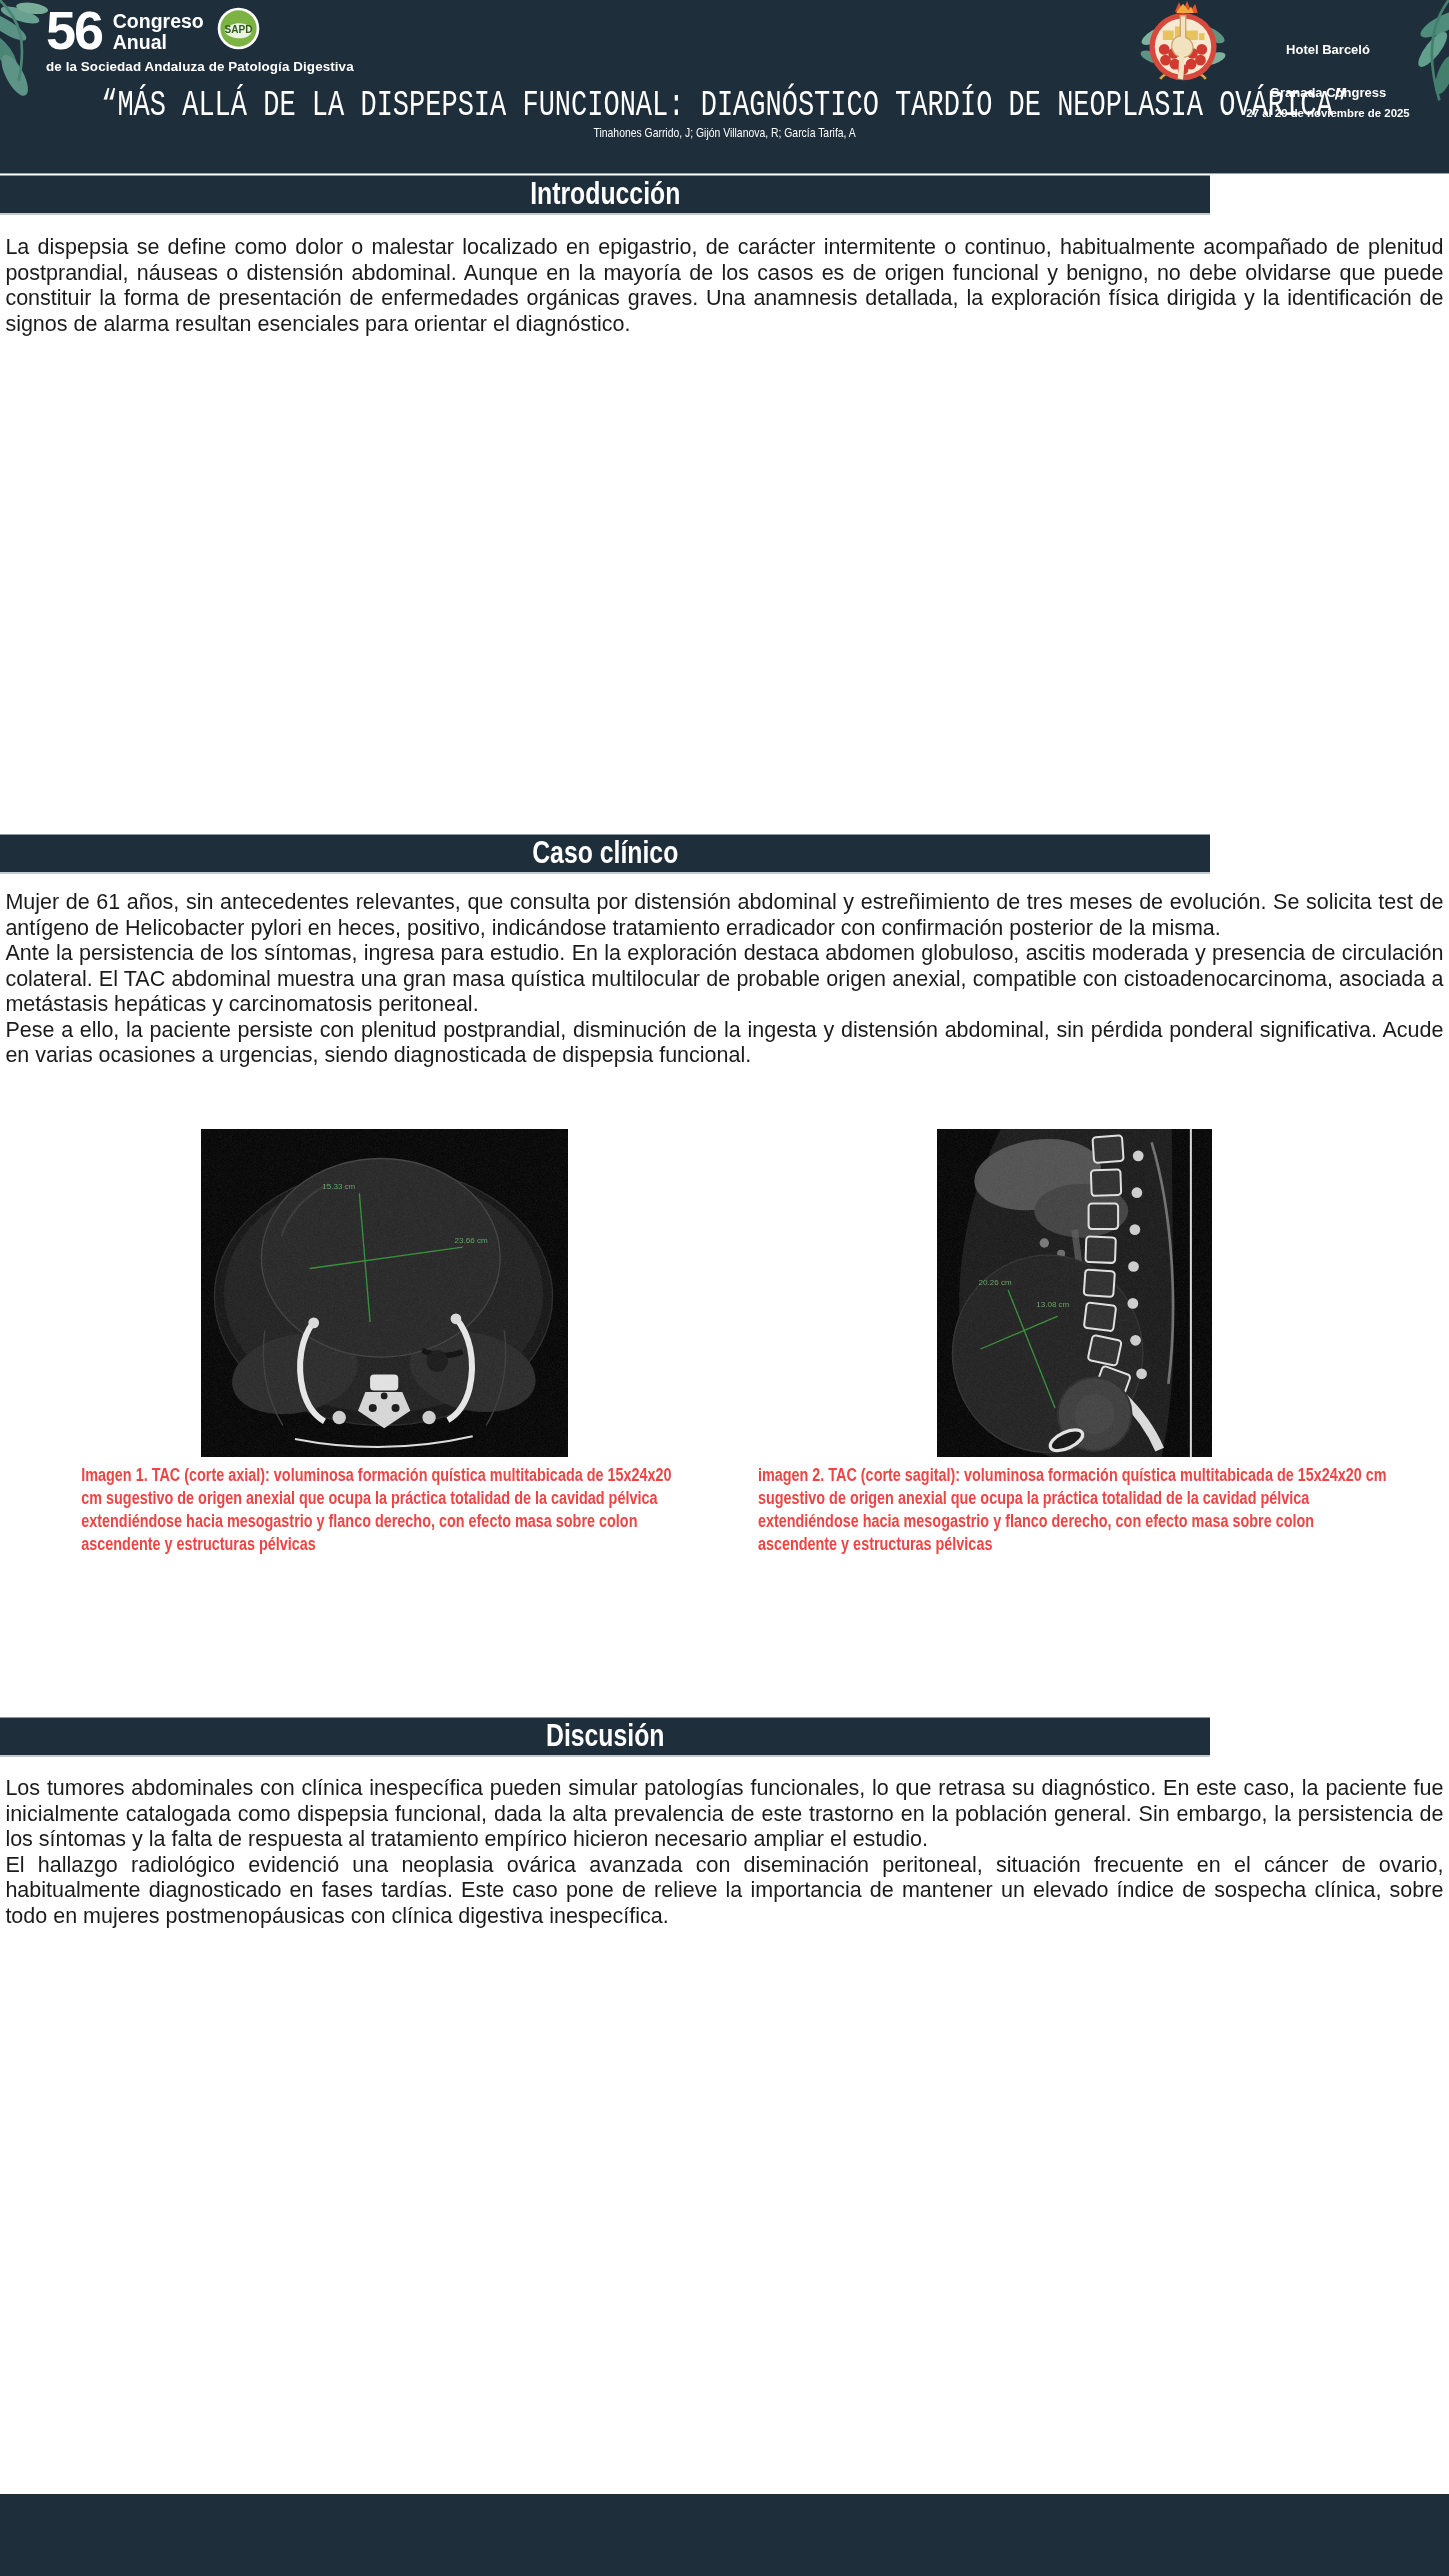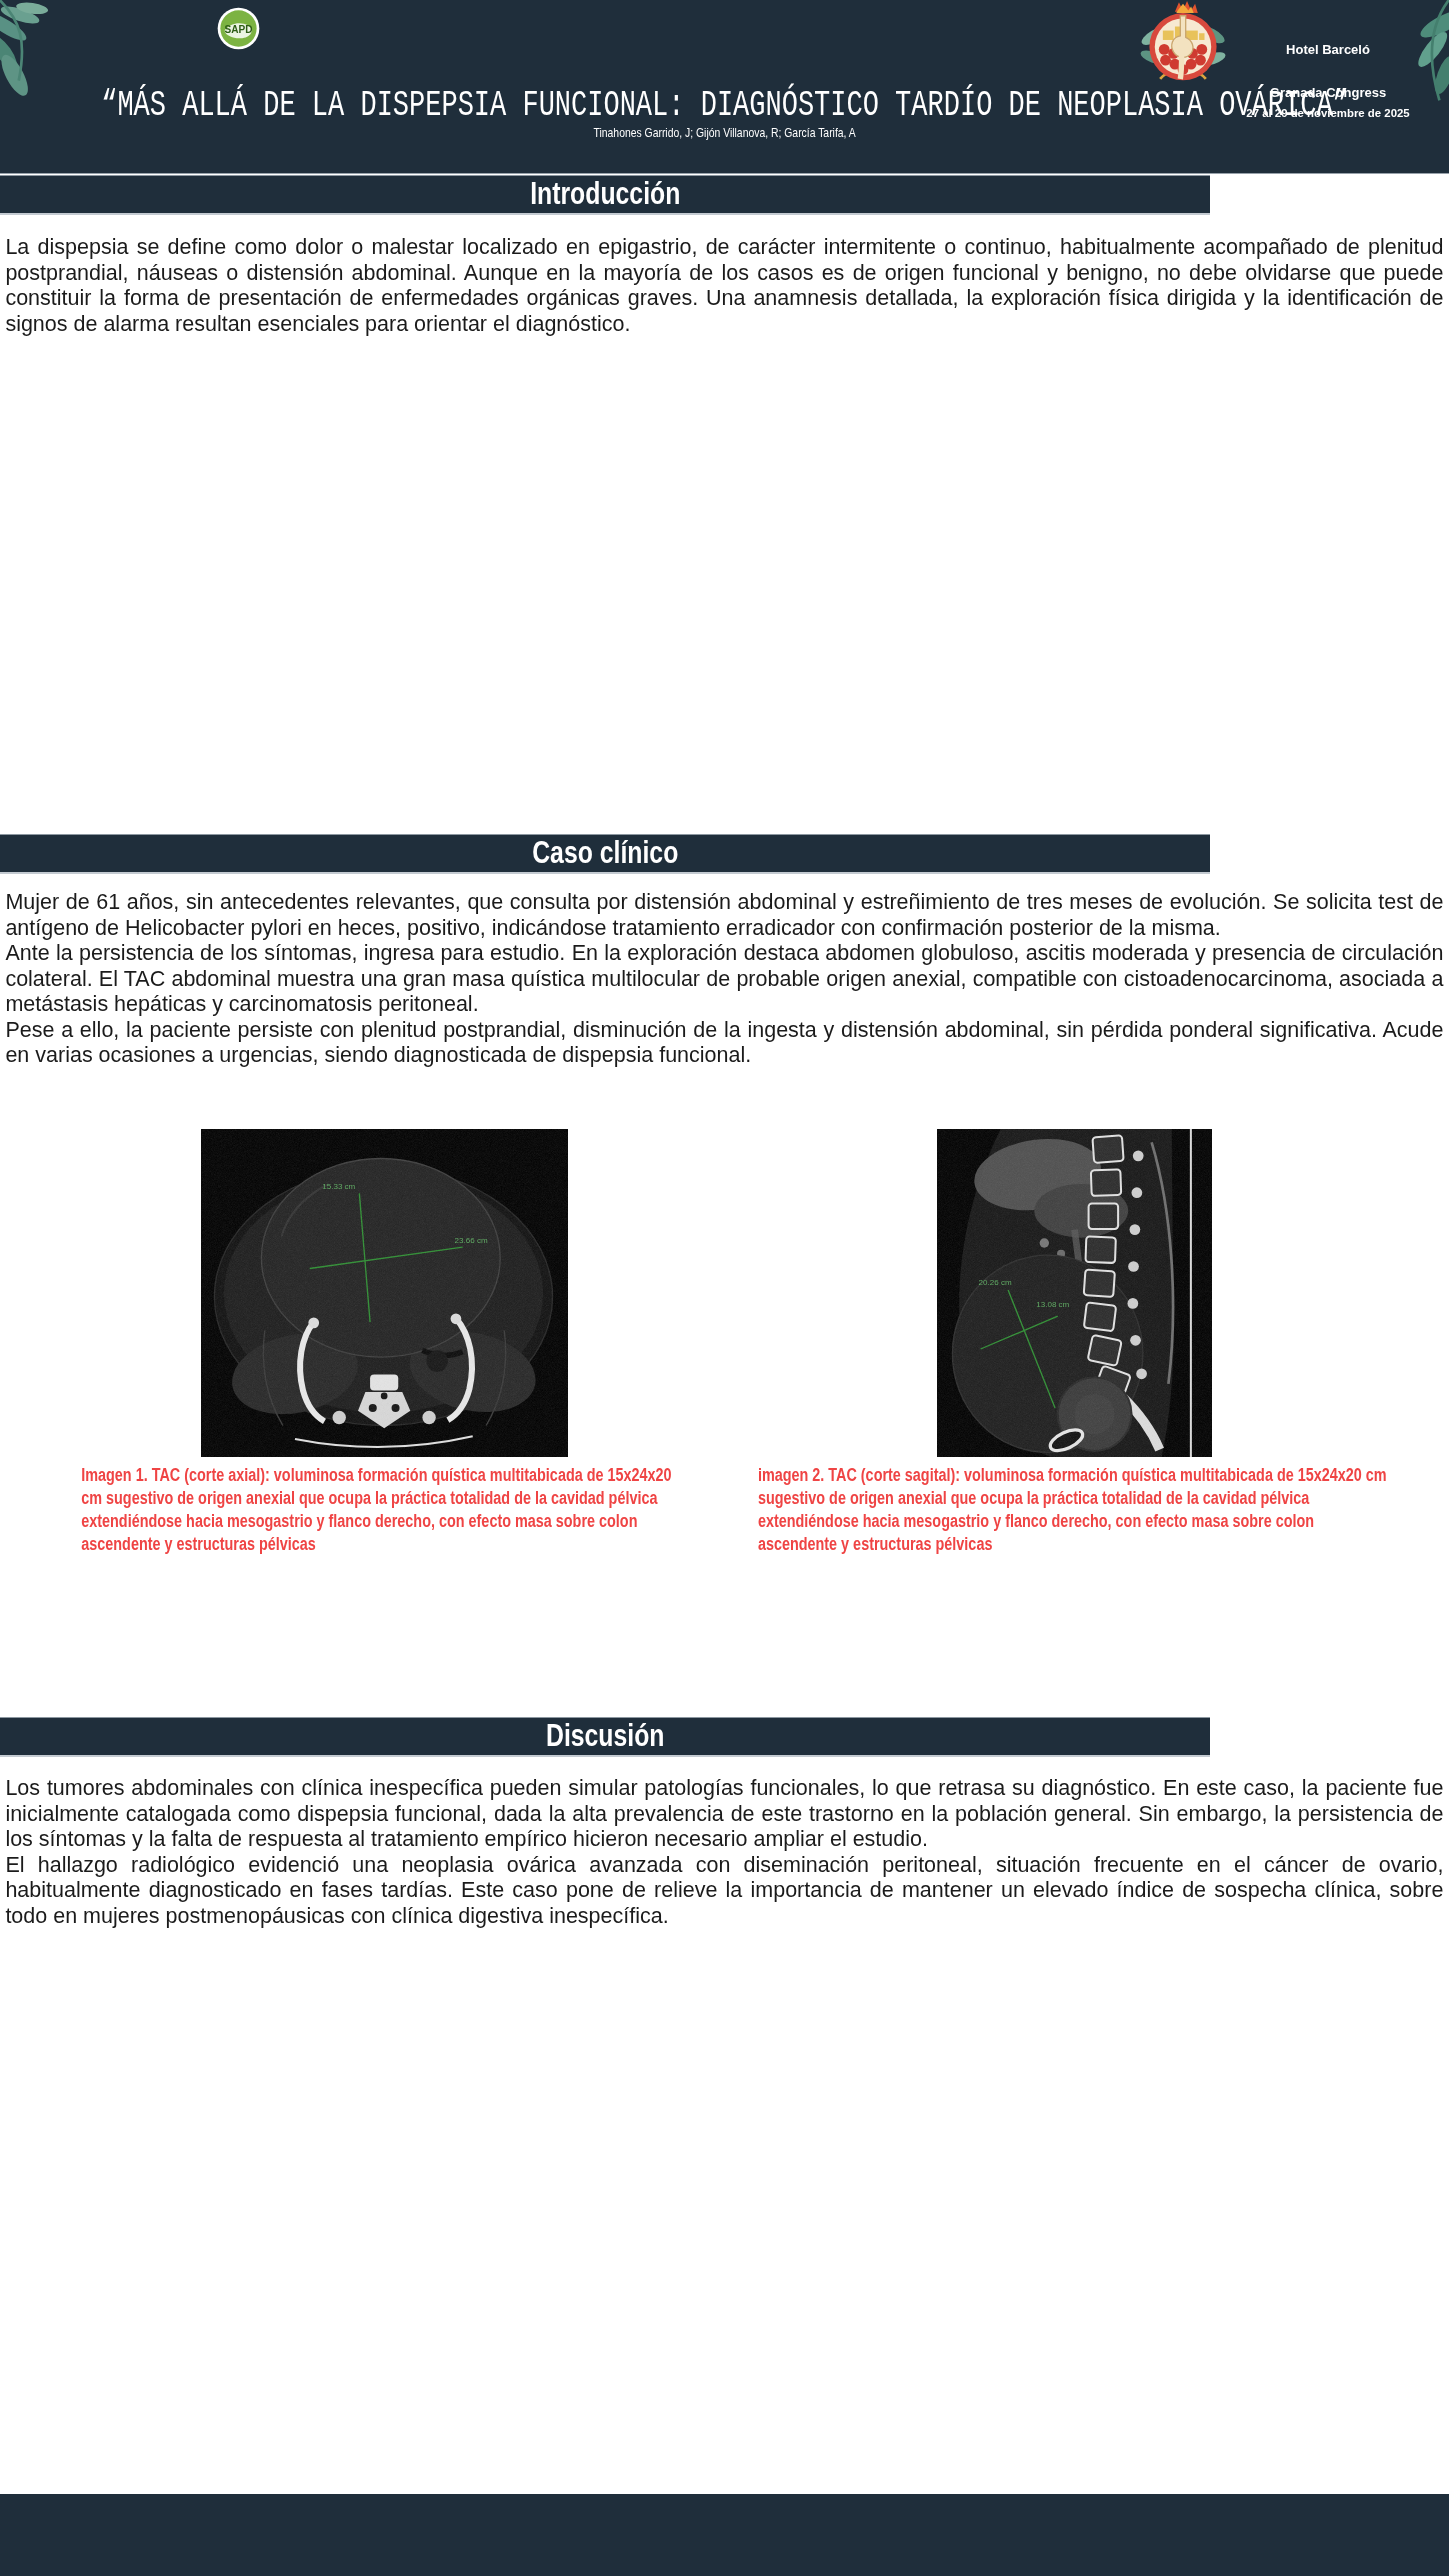--- a/index.html
+++ b/index.html
@@ -61,20 +61,30 @@
     <g fill="#5d9788" opacity="0.95">
       <ellipse cx="10" cy="40" rx="34" ry="10" transform="rotate(32 10 40)"></ellipse>
       <ellipse cx="30" cy="22" rx="30" ry="9" transform="rotate(18 30 22)" fill="#6fa795"></ellipse>
       <ellipse cx="48" cy="12" rx="24" ry="8" transform="rotate(8 48 12)" fill="#7fb3a0"></ellipse>
       <ellipse cx="6" cy="78" rx="30" ry="11" transform="rotate(55 6 78)" fill="#4e8a79"></ellipse>
       <ellipse cx="22" cy="112" rx="34" ry="13" transform="rotate(62 22 112)" fill="#629a89"></ellipse>
       <path d="M0,0 C30,30 40,60 28,120" stroke="#4e8a79" stroke-width="4" fill="none"></path>
     </g>
   </svg>
 
+  <div class="abs brand">
+    <div class="brand-row">
+      <div class="brand-number">56</div>
+      <div class="brand-lines">
+        <div>Congreso</div>
+        <div>Anual</div>
+      </div>
+    </div>
+    <div class="brand-society">de la Sociedad Andaluza de Patología Digestiva</div>
+  </div>
 
   <svg id="sapd-logo" class="abs" width="43" height="43" viewBox="0 0 64 64">
     <circle cx="32" cy="32" r="31" fill="#ffffff"></circle>
     <circle cx="32" cy="32" r="27" fill="#7cb342"></circle>
     <path d="M12,34 C18,26 30,22 40,25 C50,28 54,34 50,40 C44,48 28,48 20,44 C14,41 10,38 12,34 Z" fill="#ffffff" opacity="0.85"></path>
     <text x="32" y="38" text-anchor="middle" font-size="15" font-weight="bold" fill="#2e5d17">SAPD</text>
   </svg>
 
   <svg id="venue-logo" class="abs" width="86" height="86" viewBox="0 0 128 128">
     <g>

